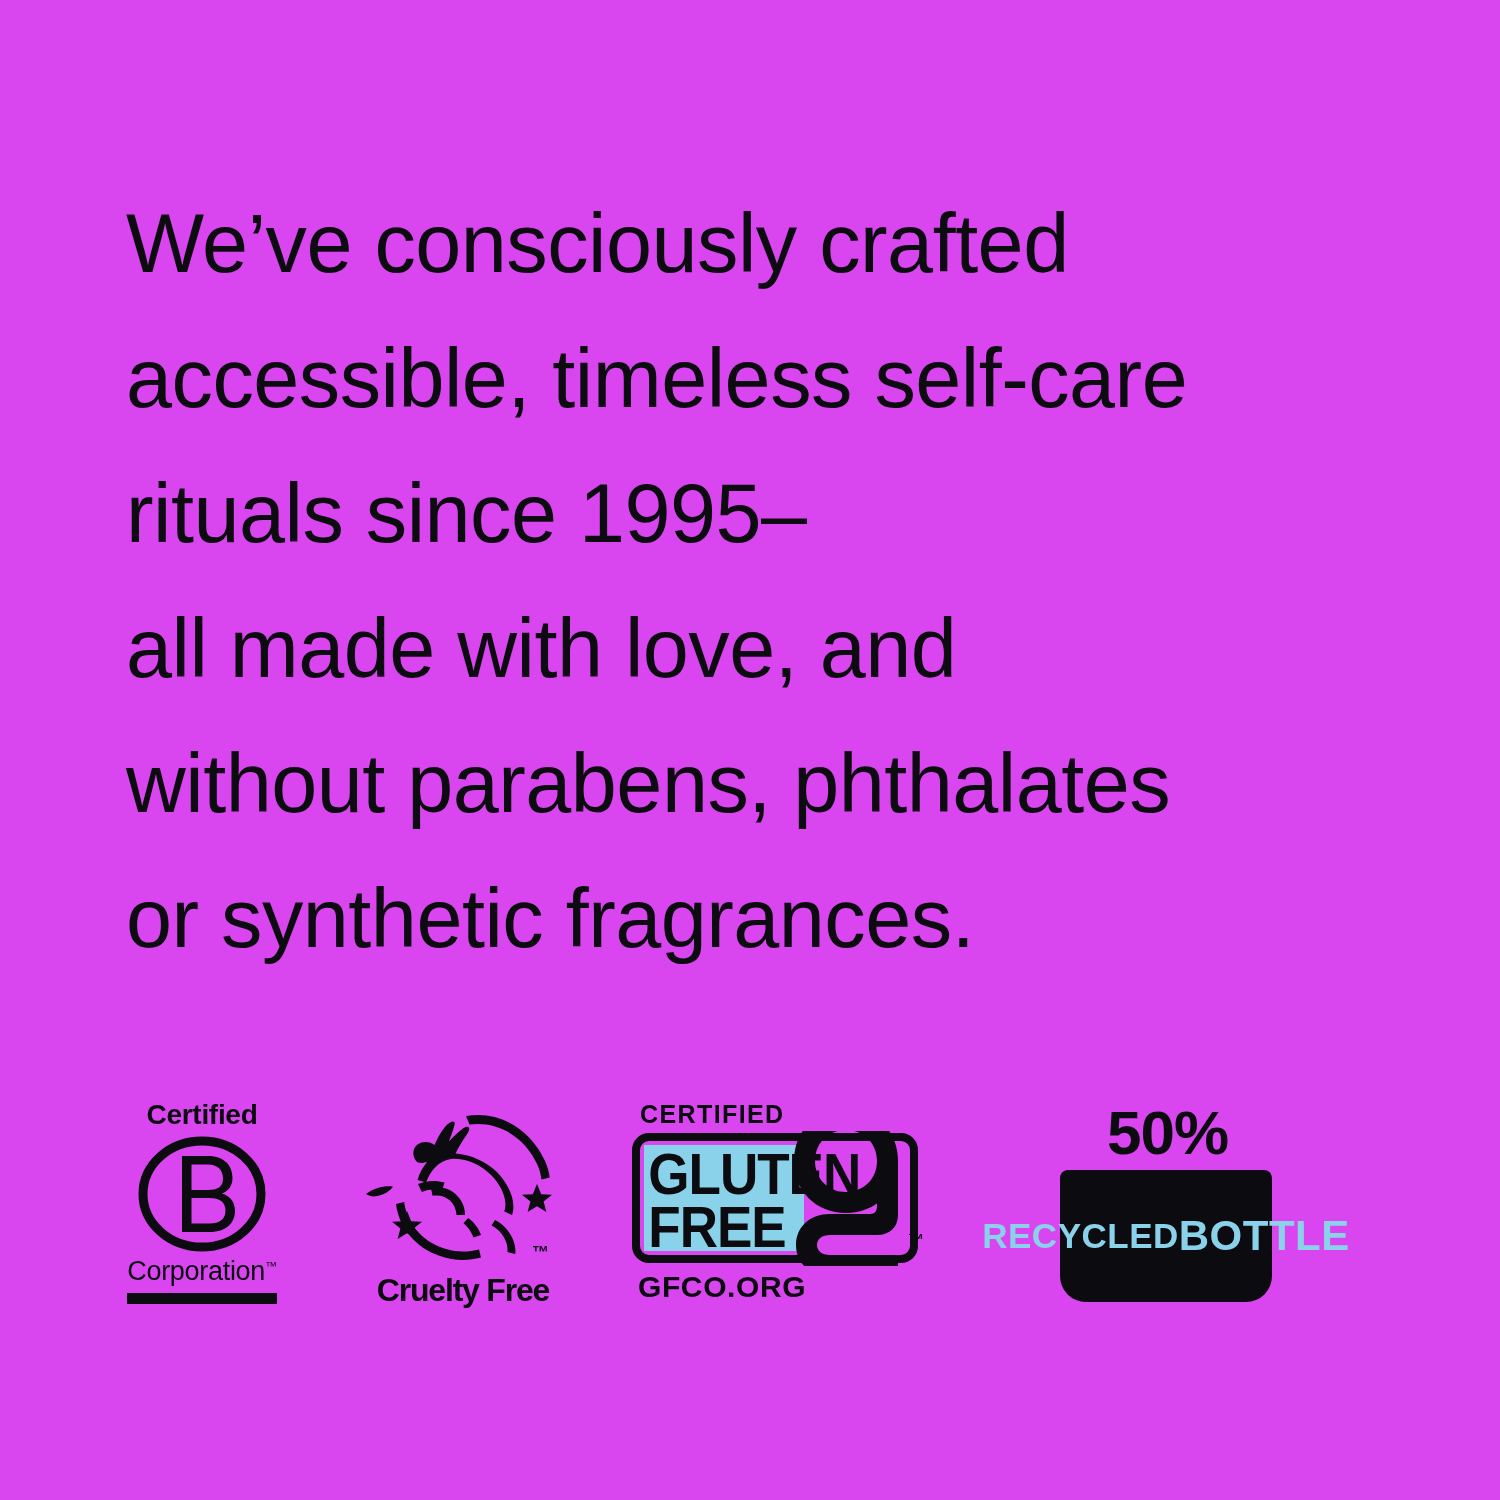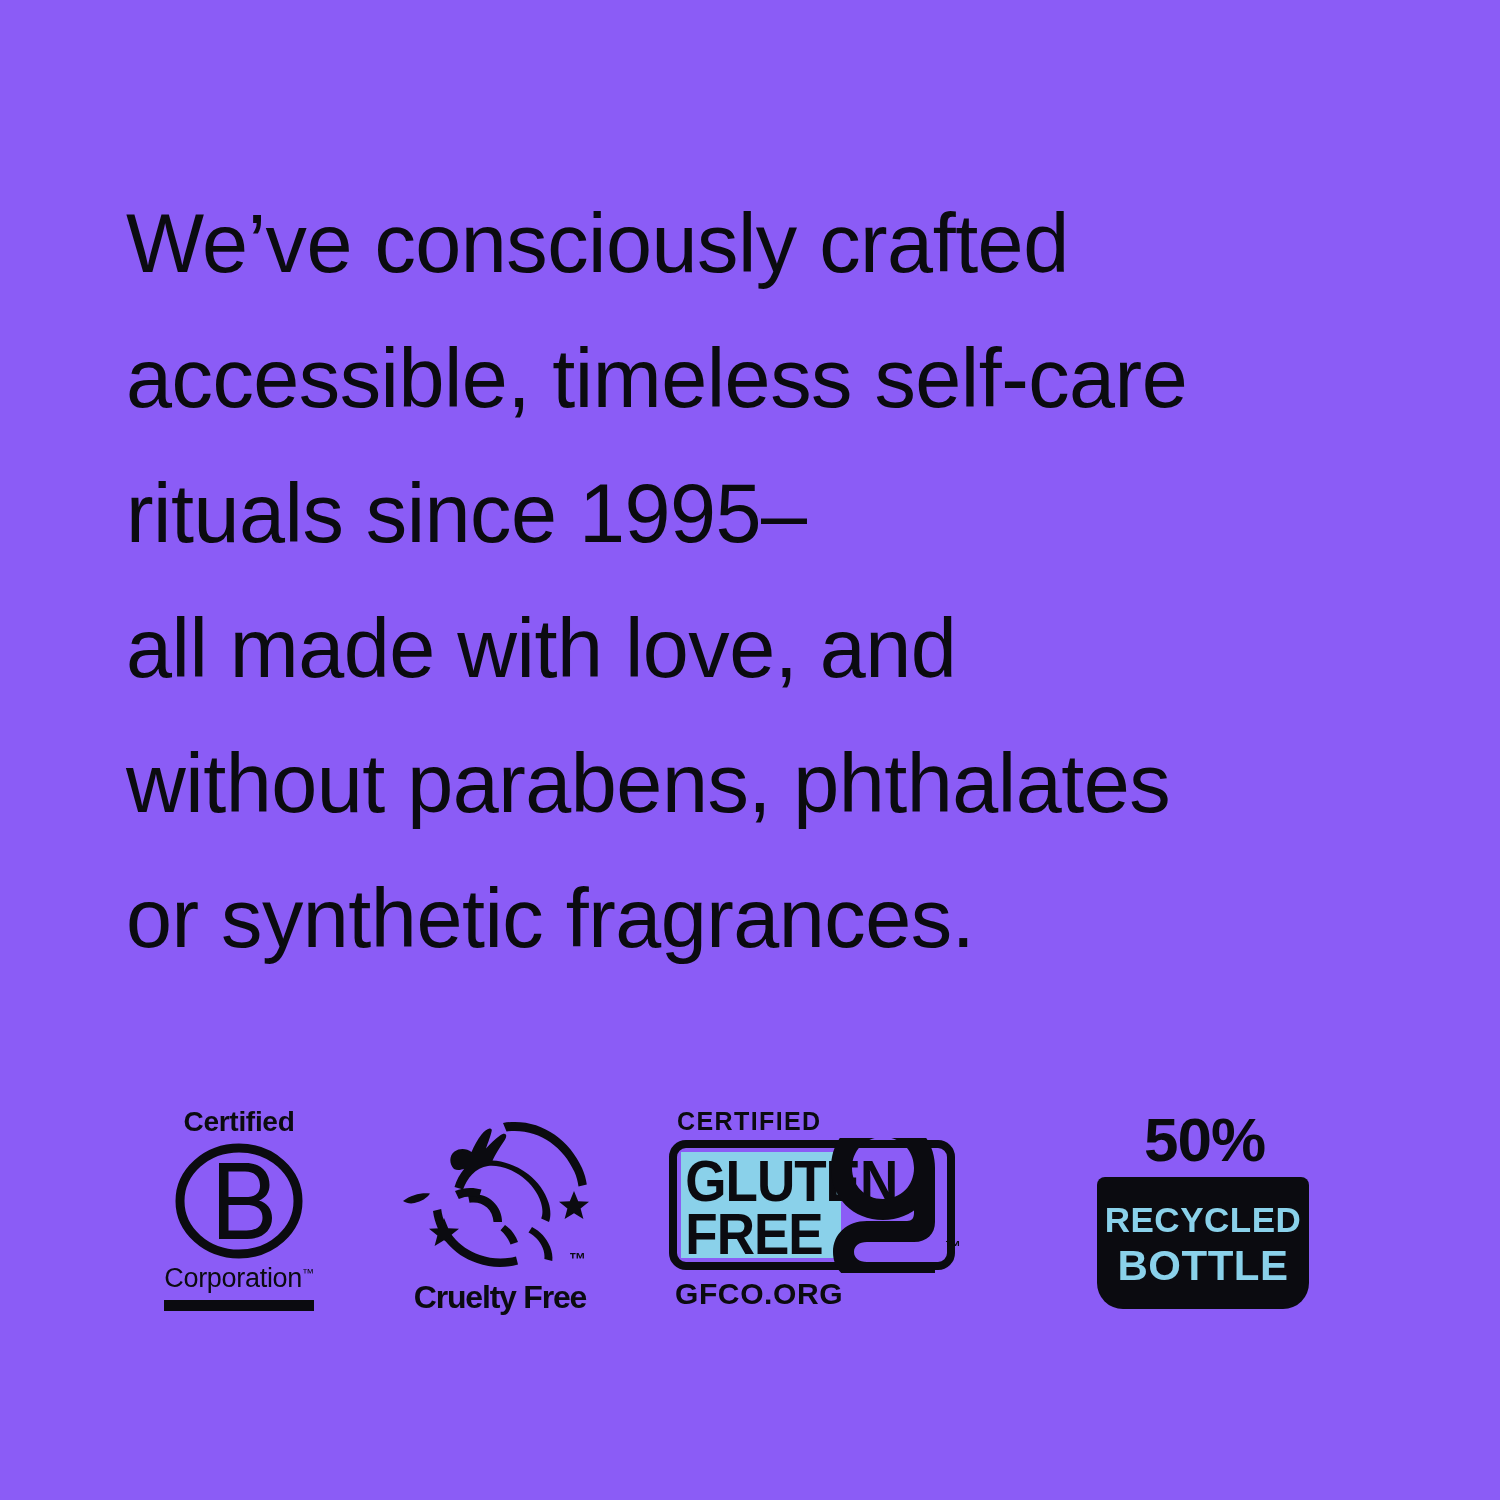--- a/index.html
+++ b/index.html
@@ -11,21 +11,21 @@
     height: 1500px;
     background: #8ad1ea;
     font-family: "Liberation Sans", sans-serif;
     overflow: hidden;
     position: relative;
   }
 
   .page {
     position: absolute;
     inset: 0;
-    background: #8b5cf6;
+    background: #d946ef;
   }
 
   
   .copy-block {
     position: absolute;
     left: 126px;
     top: 176px;
     width: 1290px;
   }
   .copy-line {
@@ -43,22 +43,21 @@
   
   .badge-row {
     position: absolute;
     left: 0;
     top: 1100px;
     width: 1500px;
     height: 230px;
   }
   .badge {
     position: absolute;
-    top: 7px;
-    margin-left: 37px;
+    top: 0;
   }
 
   
   #badge-bcorp { left: 118px; width: 168px; height: 215px; }
   .bcorp-top {
     text-align: center;
     font-size: 28px;
     font-weight: 700;
     color: #0b0b10;
     letter-spacing: -0.3px;
@@ -132,21 +131,21 @@
     line-height: 66px;
     font-family: "Liberation Sans", sans-serif;
   }
   .rb-box {
     margin-top: 4px;
     width: 212px;
     height: 132px;
     background: #0b0b10;
     border-radius: 8px 8px 26px 26px;
     display: flex;
-    flex-direction: column;
+    flex-direction: row;
     align-items: center;
     justify-content: center;
   }
   .rb-line {
     color: #8ad1ea;
     font-size: 35px;
     font-weight: 700;
     letter-spacing: 0.5px;
     line-height: 46px;
     font-family: "Liberation Sans", sans-serif;

